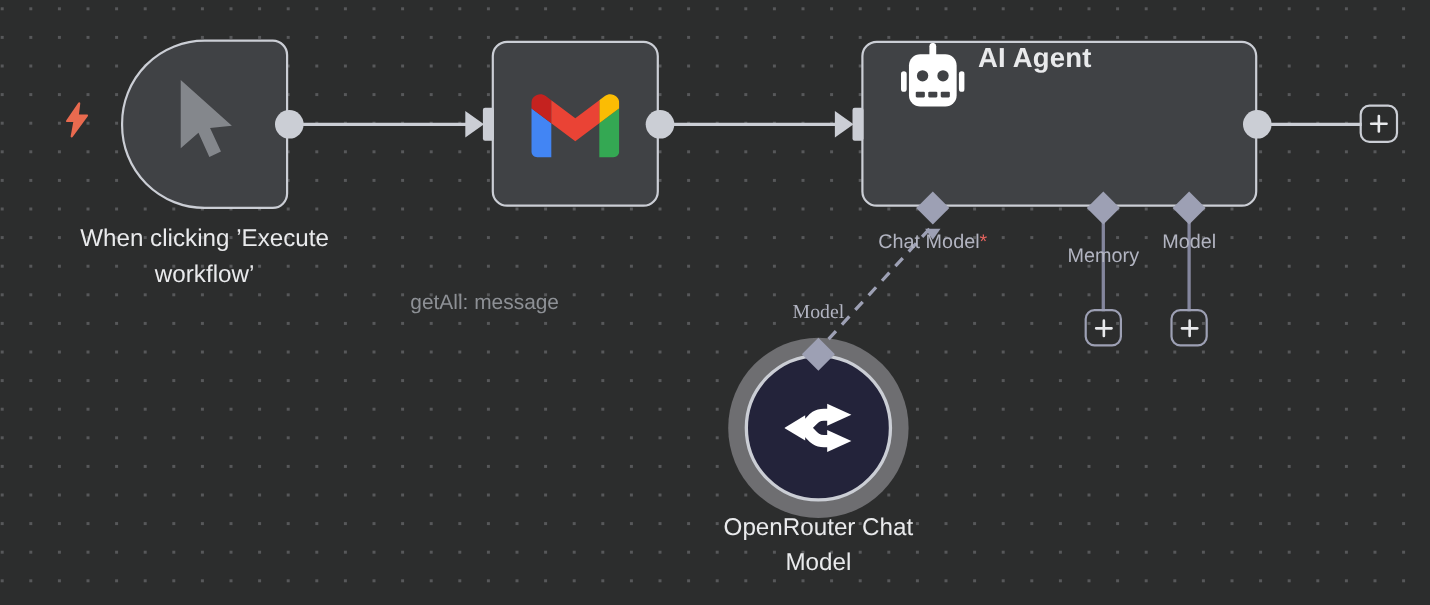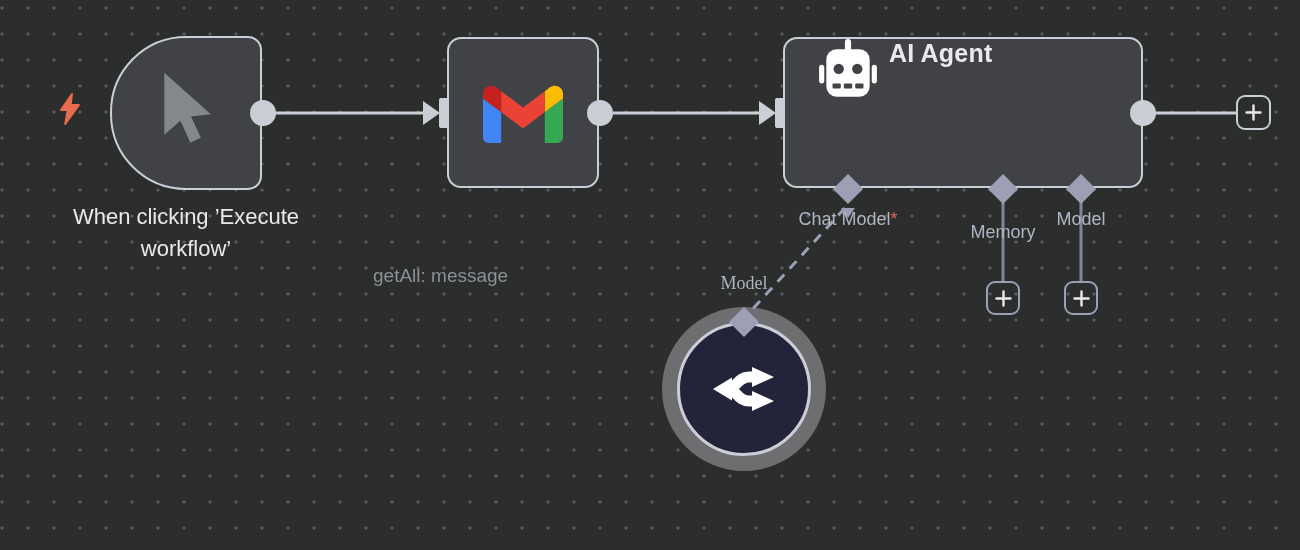--- a/index.html
+++ b/index.html
@@ -200,14 +200,15 @@
   <div class="or-halo"></div>
   <div class="or-circle">
     <svg class="or-icon" width="62" height="50" viewBox="0 0 62 50">
       <polygon points="0,25 19,13.5 19,36.5"></polygon>
       <path class="band" d="M14 25 C 24 25 24 13 36 13 L 41 13"></path>
       <polygon points="39,3 61,13 39,23"></polygon>
       <path class="band" d="M14 25 C 24 25 24 37 36 37 L 41 37"></path>
       <polygon points="39,27 61,37 39,47"></polygon>
     </svg>
   </div>
+  <div class="node-label" style="left:639px;top:463px;width:210px;">OpenRouter Chat Model</div>
 
 </div>
 
 </body></html>

